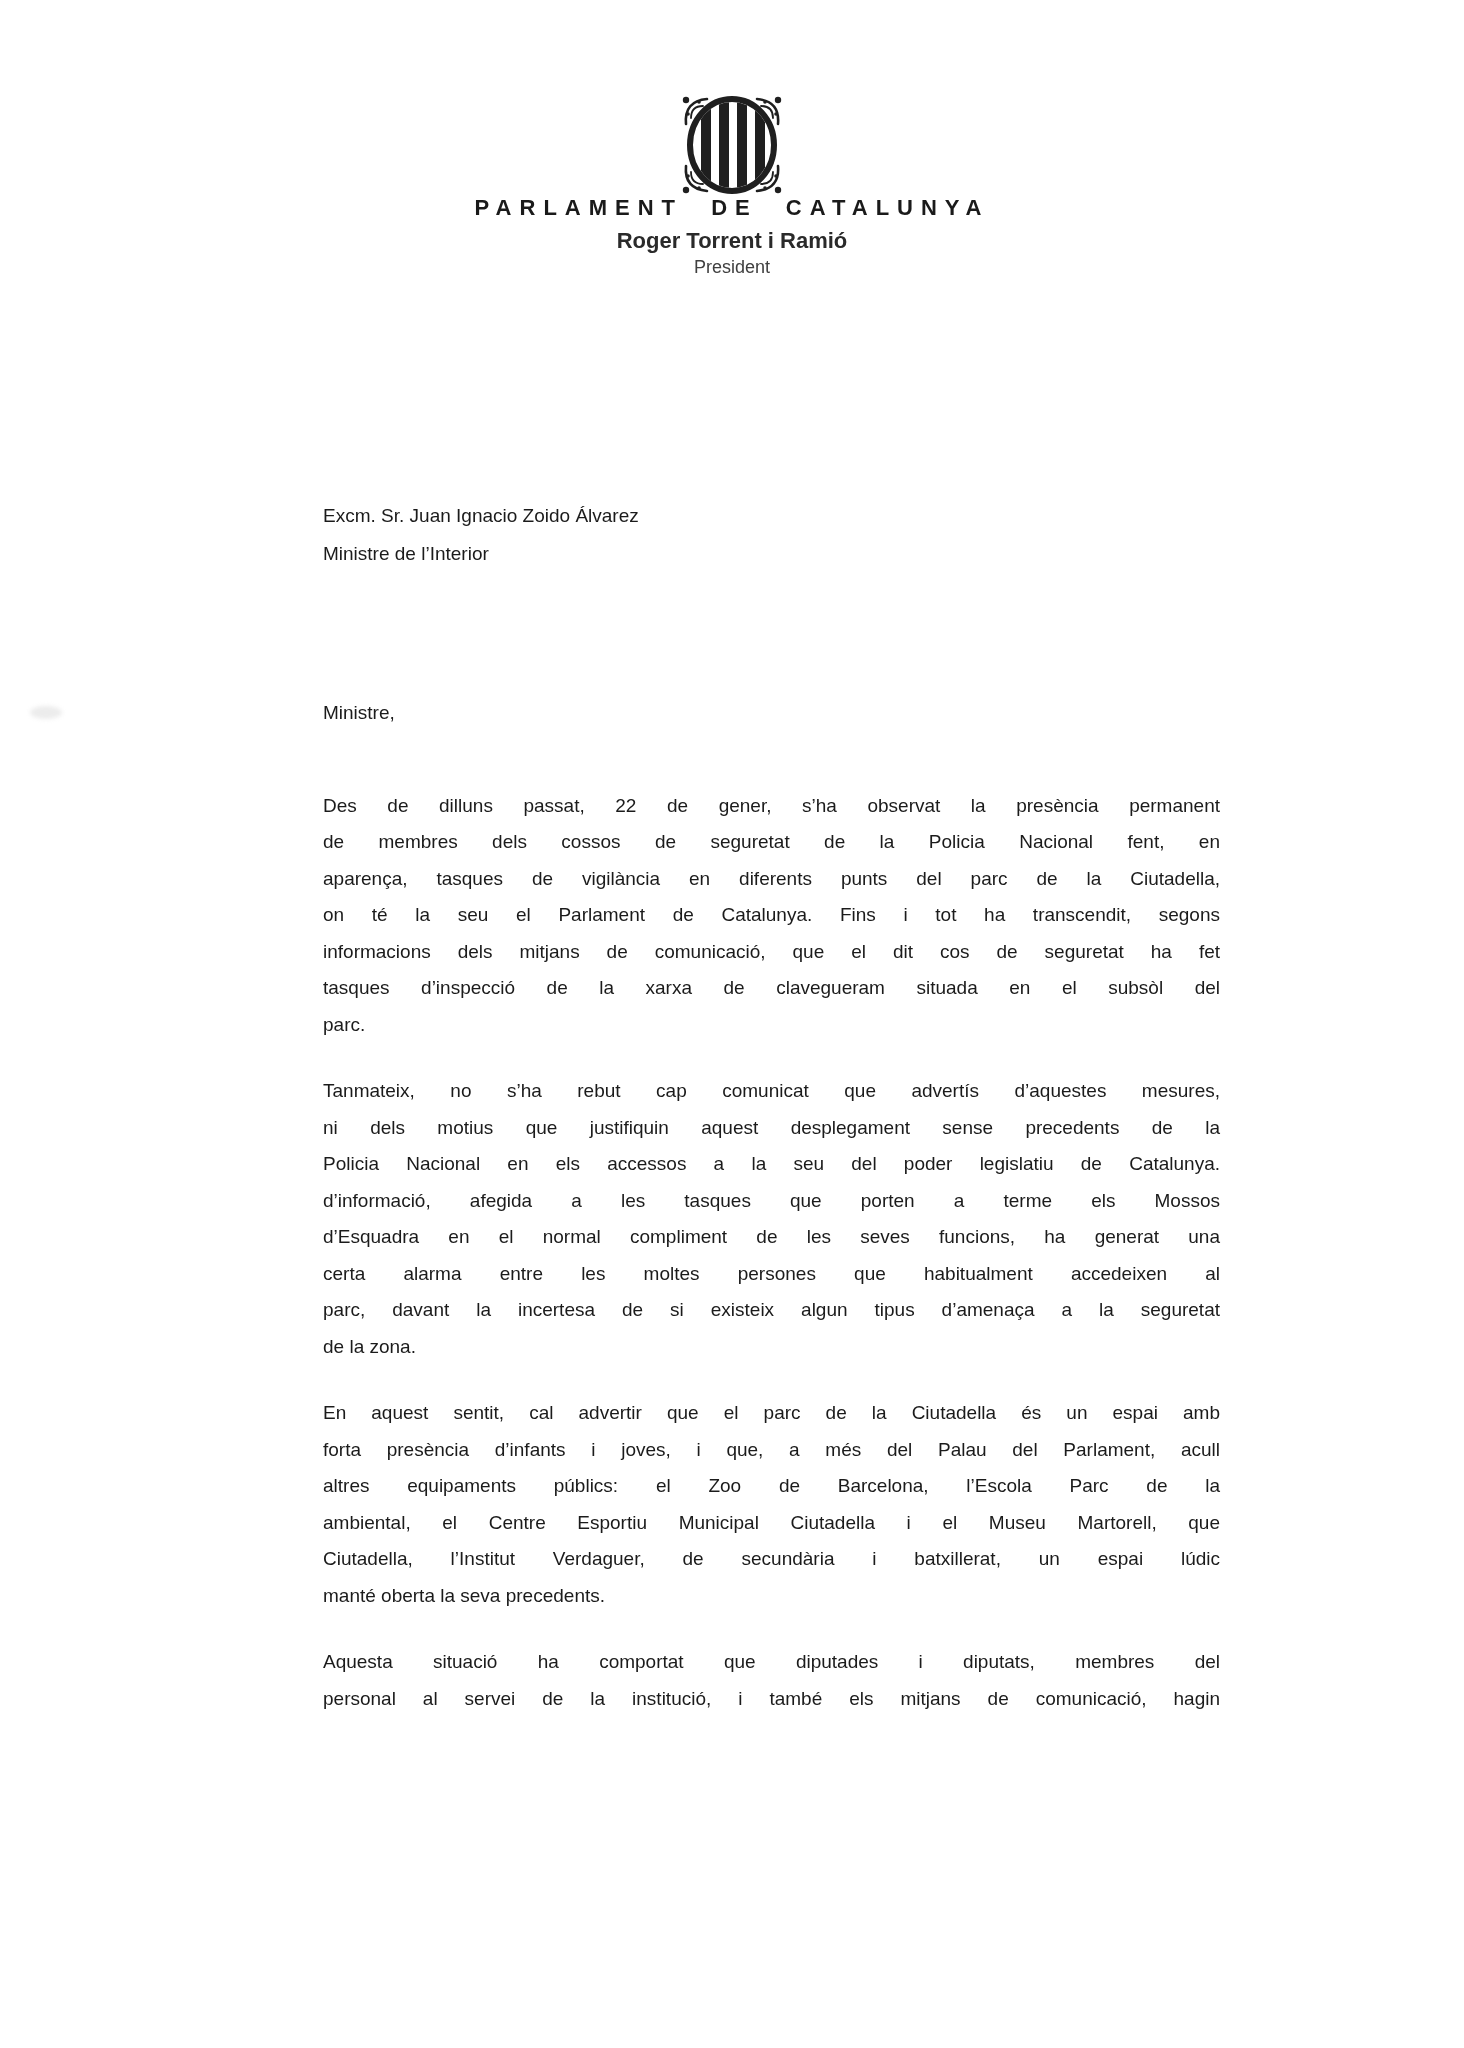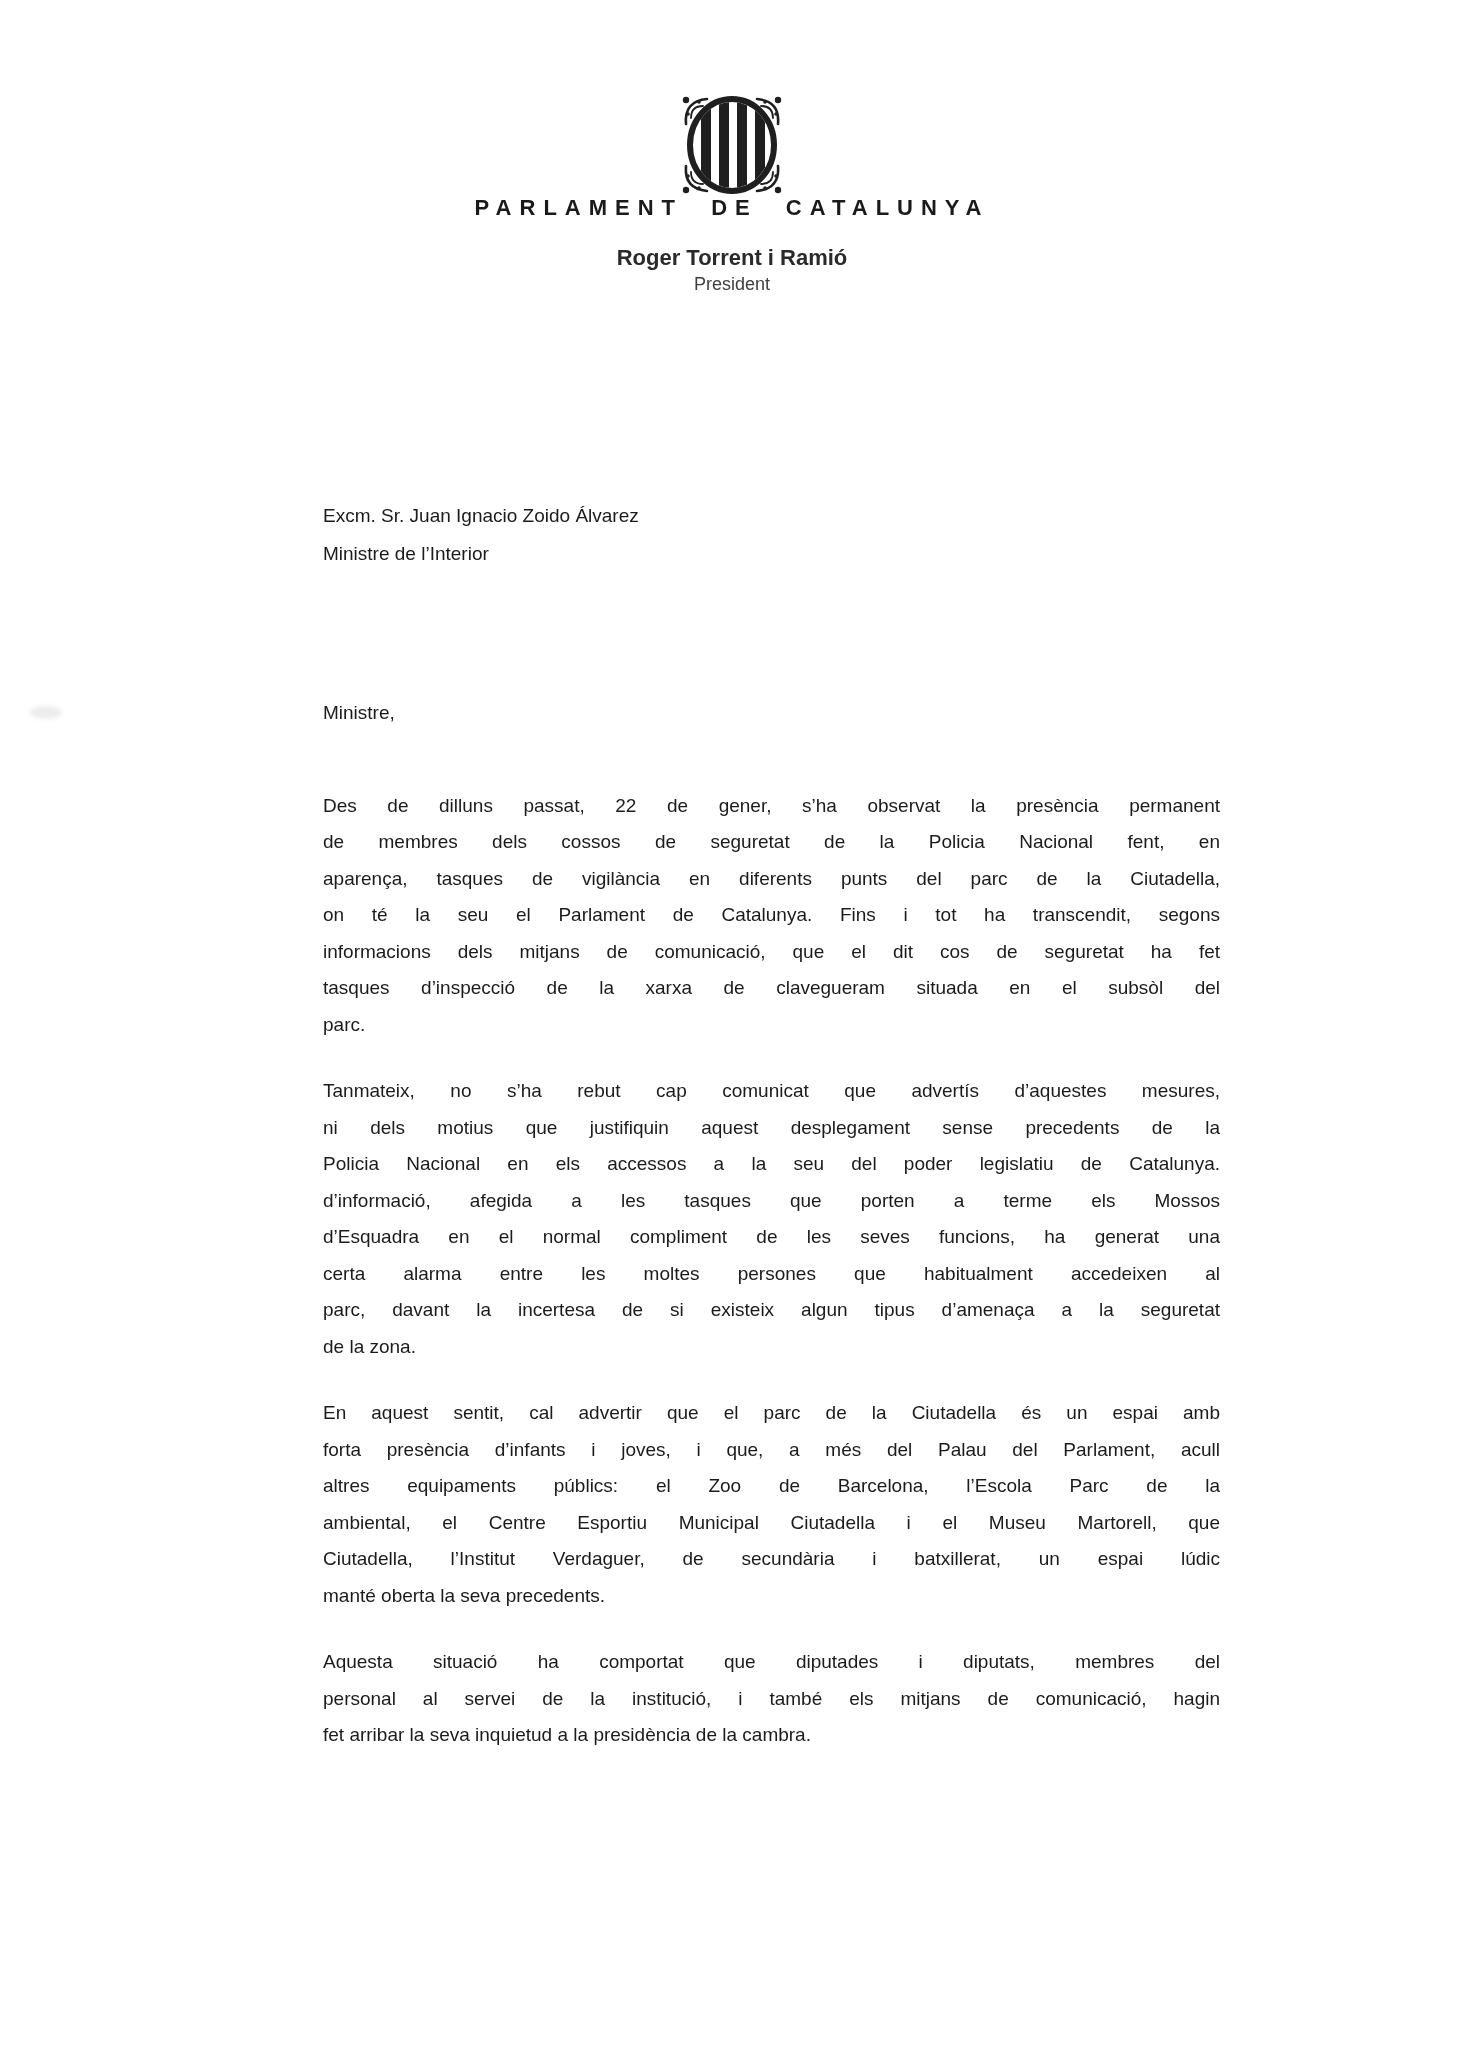--- a/index.html
+++ b/index.html
@@ -32,21 +32,21 @@
   }
   .org-title {
     margin-top: -7px;
     font-size: 22px;
     font-weight: bold;
     letter-spacing: 8px;
     word-spacing: 14px;
     color: #1a1a1a;
   }
   .sender-name {
-    margin-top: 24px;
+    margin-top: 7px;
     font-size: 22px;
     font-weight: bold;
     color: #2a2a2a;
   }
   .sender-role {
     margin-top: 3px;
     font-size: 18px;
     color: #404040;
   }
   
@@ -178,17 +178,16 @@
       <div class="jline">forta presència d’infants i joves, i que, a més del Palau del Parlament, acull</div>
       <div class="jline">altres equipaments públics: el Zoo de Barcelona, l’Escola Parc de la</div>
       <div class="jline">ambiental, el Centre Esportiu Municipal Ciutadella i el Museu Martorell, que</div>
       <div class="jline">Ciutadella, l’Institut Verdaguer, de secundària i batxillerat, un espai lúdic</div>
       <div class="lastline">manté oberta la seva precedents.</div>
     </div>
 
     <div class="para para-gap">
       <div class="jline">Aquesta situació ha comportat que diputades i diputats, membres del</div>
       <div class="jline">personal al servei de la institució, i també els mitjans de comunicació, hagin</div>
-      <div class="lastline">fet arribar la seva inquietud a la presidència de la cambra.</div>
     </div>
 
   </div>
 </div>
 
 </body></html>

